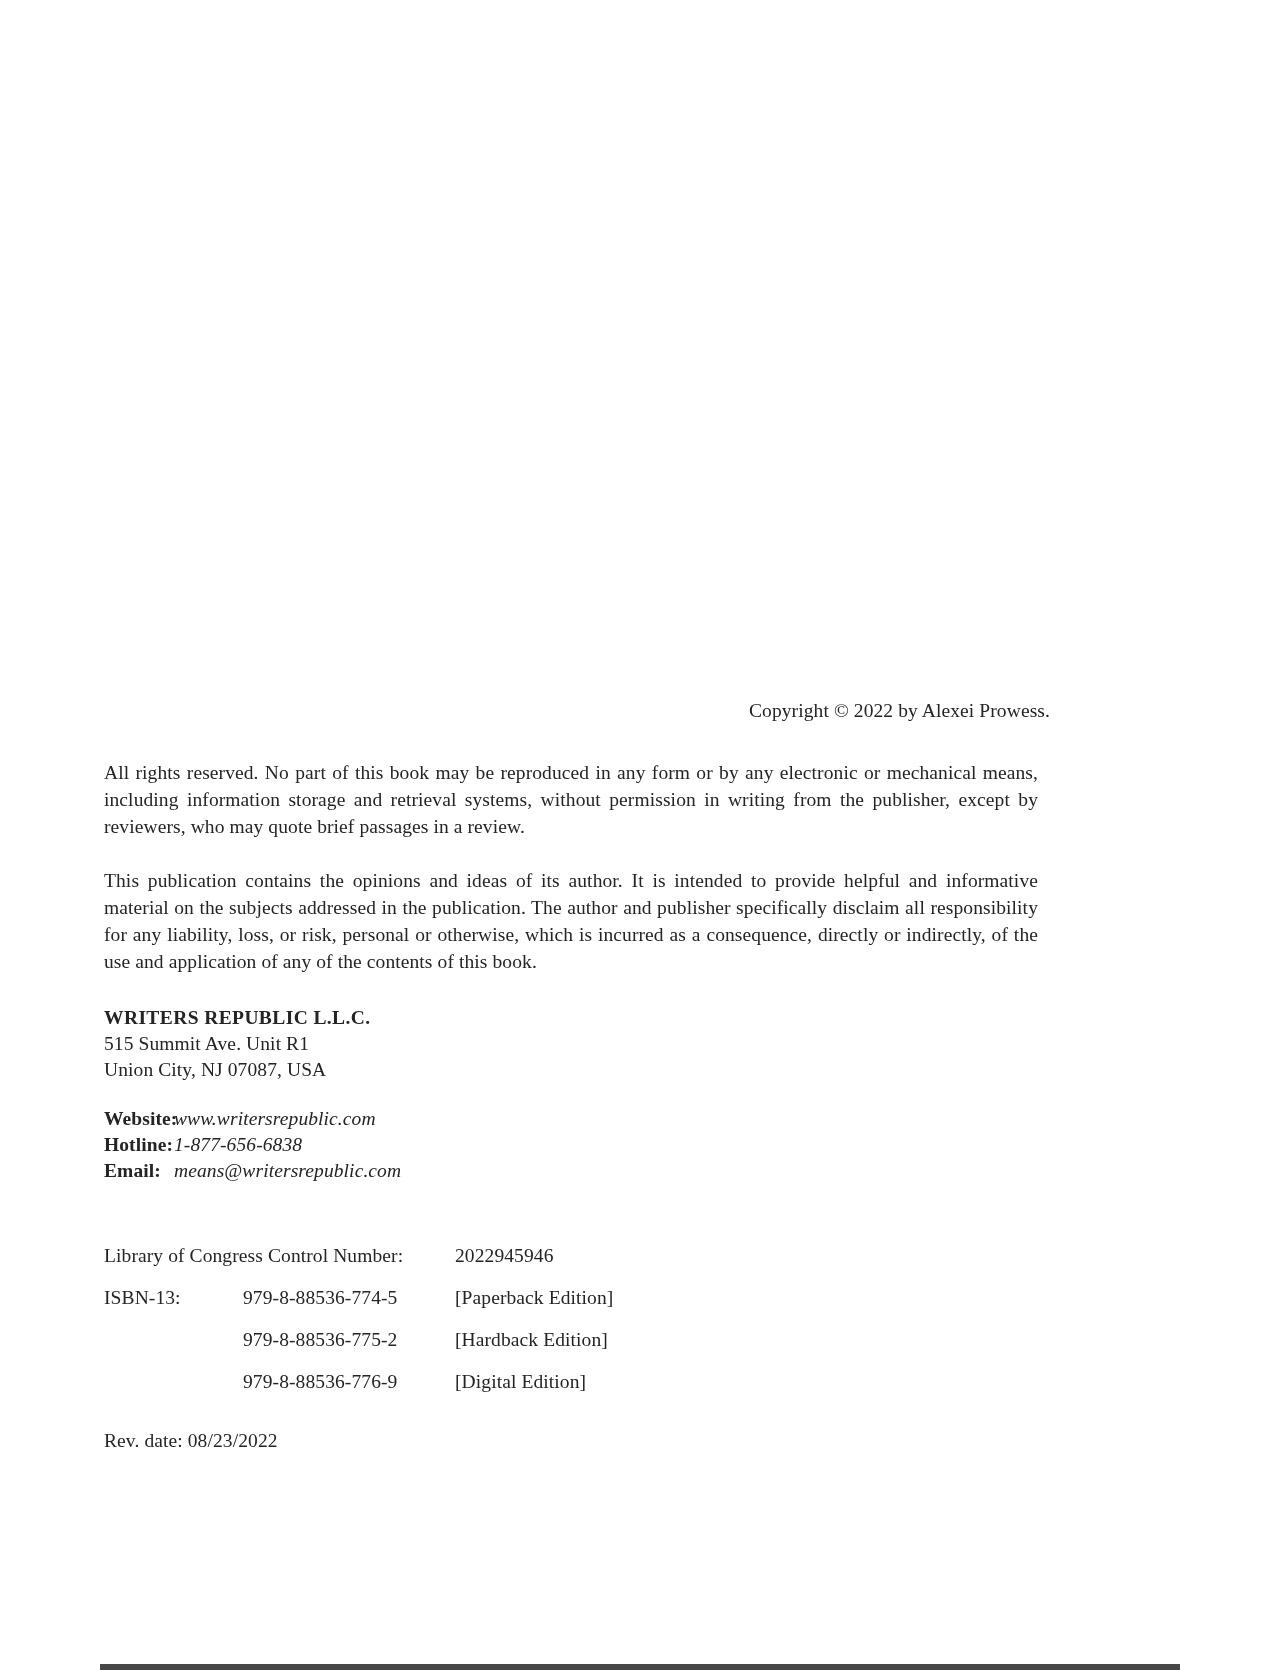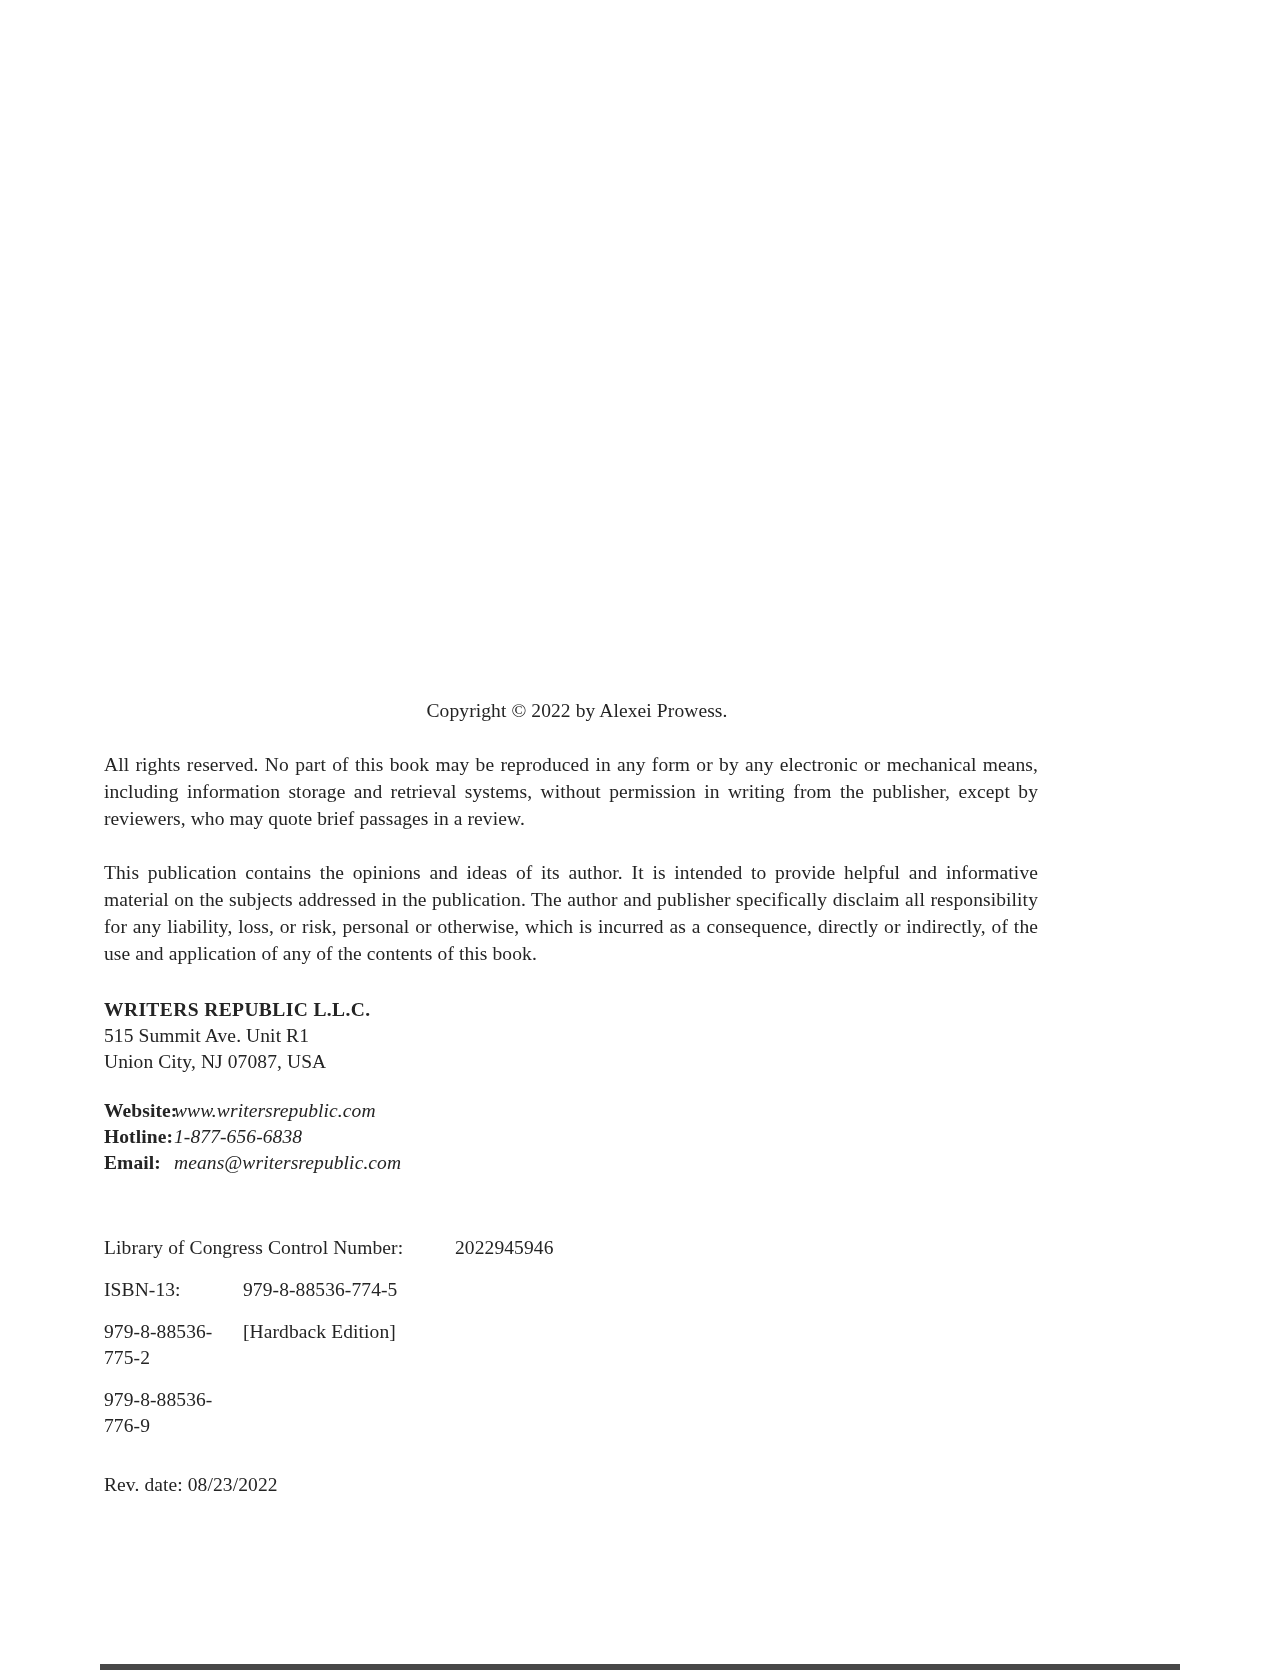--- a/index.html
+++ b/index.html
@@ -23,22 +23,22 @@
     width: 946px;
     font-size: 19.5px;
     line-height: 27px;
     letter-spacing: 0.1px;
   }
   .para {
     margin: 0 12px 27px 0;
     text-align: justify;
   }
   .copyright-line {
-    margin-bottom: 27px;
-    text-align: center;
+    margin-bottom: 35px;
+    text-align: right;
   }
   .publisher-block {
     margin-top: 30px;
     line-height: 26px;
   }
   .publisher-name {
     font-weight: bold;
     letter-spacing: 0.4px;
   }
   .contact-block {
@@ -121,27 +121,29 @@
     </div>
 
 
     <div class="catalog-block">
       <div class="catalog-grid">
         <div class="span2">Library of Congress Control Number:</div>
         <div>2022945946</div>
 
         <div>ISBN-13:</div>
         <div>979-8-88536-774-5</div>
+        <div>[Paperback Edition]</div>
 
         <div></div>
         <div>979-8-88536-775-2</div>
         <div>[Hardback Edition]</div>
 
         <div></div>
         <div>979-8-88536-776-9</div>
+        <div>[Digital Edition]</div>
       </div>
     </div>
 
     <div class="rev-date">Rev. date: 08/23/2022</div>
 
   </div>
 
   <div class="bottom-strip"></div>
 </div>
 

